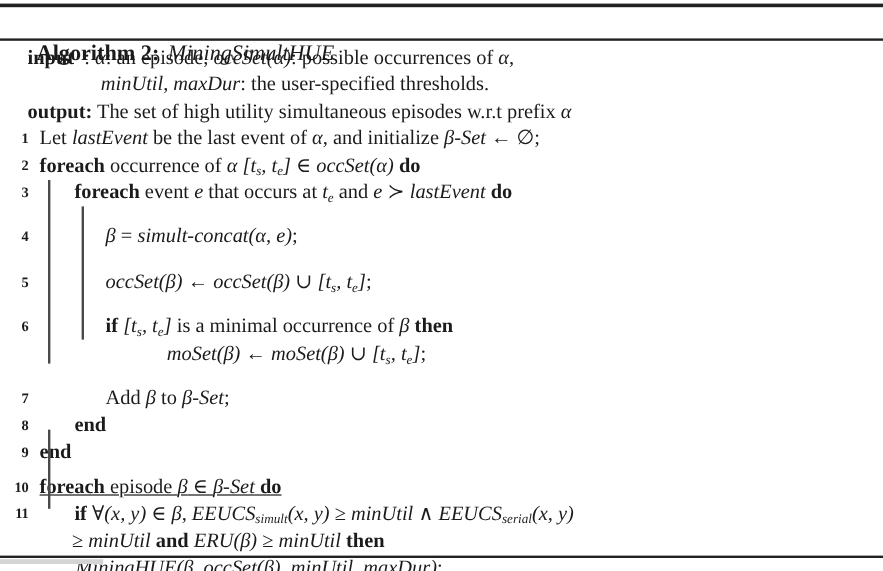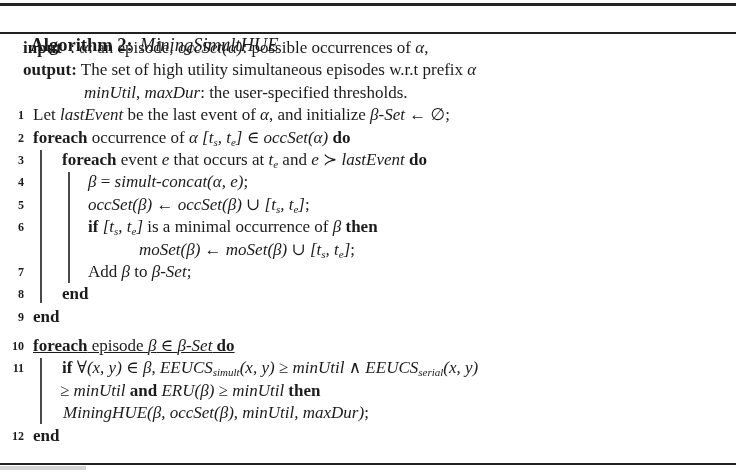--- a/index.html
+++ b/index.html
@@ -28,21 +28,21 @@
   .row.gap{margin-top:7px;text-decoration:underline;}
   .num{
     position:absolute;left:0;top:0;width:24px;
     text-align:right;font-weight:700;font-size:12px;line-height:22.4px;
   }
   .ct{display:block;}
   .x-io  .ct{padding-left:23px;}
   .x-iocont .ct{padding-left:84px;}
   .x-0   .ct{padding-left:33px;}
   .x-1   .ct{padding-left:62px;}
-  .x-2   .ct{padding-left:88px;}
+  .x-2   .ct{padding-left:88px;margin-top:15px;}
   .x-c2  .ct{padding-left:95px;margin-left:44px;}
   .x-c1  .ct{padding-left:60px;}
   .x-b1  .ct{padding-left:63px;}
   .s-b{font-weight:700;}
   .s-i{font-style:italic;}
   .s-sub{font-style:italic;font-size:11px;vertical-align:-3px;}
   .vrule{position:absolute;width:1.5px;background:#4a4a4a;}
   .vrule-a{left:40px;top:150px;height:153px;}
   .vrule-b{left:68px;top:172px;height:111px;}
   .vrule-c{left:40px;top:358px;height:66px;}
@@ -52,22 +52,22 @@
 
 <div class="algo">
   <div class="hrule rule-top"></div>
   <div class="caption">
     <span class="cap-label">Algorithm 2:</span><span class="cap-name">MiningSimultHUE</span>
   </div>
   <div class="hrule rule-mid"></div>
 
   <div class="body">
       <div class="row x-io"><span class="ct"><span class="s-b">input</span><span class="s-r">  : </span><span class="s-i">α</span><span class="s-r">: an episode, </span><span class="s-i">occSet(α)</span><span class="s-r">: possible occurrences of </span><span class="s-i">α</span><span class="s-r">,</span></span></div>
+      <div class="row x-iocont"><span class="ct"><span class="s-i">minUtil</span><span class="s-r">, </span><span class="s-i">maxDur</span><span class="s-r">: the user-specified thresholds.</span></span></div>
       <div class="row x-io"><span class="ct"><span class="s-b">output:</span><span class="s-r"> The set of high utility simultaneous episodes w.r.t prefix </span><span class="s-i">α</span></span></div>
-      <div class="row x-iocont"><span class="ct"><span class="s-i">minUtil</span><span class="s-r">, </span><span class="s-i">maxDur</span><span class="s-r">: the user-specified thresholds.</span></span></div>
       <div class="row x-0"><span class="num">1</span><span class="ct"><span class="s-r">Let </span><span class="s-i">lastEvent</span><span class="s-r"> be the last event of </span><span class="s-i">α</span><span class="s-r">, and initialize </span><span class="s-i">β-Set</span><span class="s-r"> ← ∅;</span></span></div>
       <div class="row x-0"><span class="num">2</span><span class="ct"><span class="s-b">foreach</span><span class="s-r"> occurrence of </span><span class="s-i">α</span><span class="s-r"> </span><span class="s-i">[t</span><span class="s-sub">s</span><span class="s-i">, t</span><span class="s-sub">e</span><span class="s-i">]</span><span class="s-r"> ∈ </span><span class="s-i">occSet(α)</span><span class="s-b"> do</span></span></div>
       <div class="row x-1"><span class="num">3</span><span class="ct"><span class="s-b">foreach</span><span class="s-r"> event </span><span class="s-i">e</span><span class="s-r"> that occurs at </span><span class="s-i">t</span><span class="s-sub">e</span><span class="s-r"> and </span><span class="s-i">e</span><span class="s-r"> ≻ </span><span class="s-i">lastEvent</span><span class="s-b"> do</span></span></div>
       <div class="row x-2"><span class="num">4</span><span class="ct"><span class="s-i">β</span><span class="s-r"> = </span><span class="s-i">simult-concat(α, e)</span><span class="s-r">;</span></span></div>
       <div class="row x-2"><span class="num">5</span><span class="ct"><span class="s-i">occSet(β)</span><span class="s-r"> ← </span><span class="s-i">occSet(β)</span><span class="s-r"> ∪ </span><span class="s-i">[t</span><span class="s-sub">s</span><span class="s-i">, t</span><span class="s-sub">e</span><span class="s-i">]</span><span class="s-r">;</span></span></div>
       <div class="row x-2"><span class="num">6</span><span class="ct"><span class="s-b">if</span><span class="s-r"> </span><span class="s-i">[t</span><span class="s-sub">s</span><span class="s-i">, t</span><span class="s-sub">e</span><span class="s-i">]</span><span class="s-r"> is a minimal occurrence of </span><span class="s-i">β</span><span class="s-b"> then</span></span></div>
       <div class="row x-c2"><span class="ct"><span class="s-i">moSet(β)</span><span class="s-r"> ← </span><span class="s-i">moSet(β)</span><span class="s-r"> ∪ </span><span class="s-i">[t</span><span class="s-sub">s</span><span class="s-i">, t</span><span class="s-sub">e</span><span class="s-i">]</span><span class="s-r">;</span></span></div>
       <div class="row x-2"><span class="num">7</span><span class="ct"><span class="s-r">Add </span><span class="s-i">β</span><span class="s-r"> to </span><span class="s-i">β-Set</span><span class="s-r">;</span></span></div>
       <div class="row x-1"><span class="num">8</span><span class="ct"><span class="s-b">end</span></span></div>
       <div class="row x-0"><span class="num">9</span><span class="ct"><span class="s-b">end</span></span></div>

